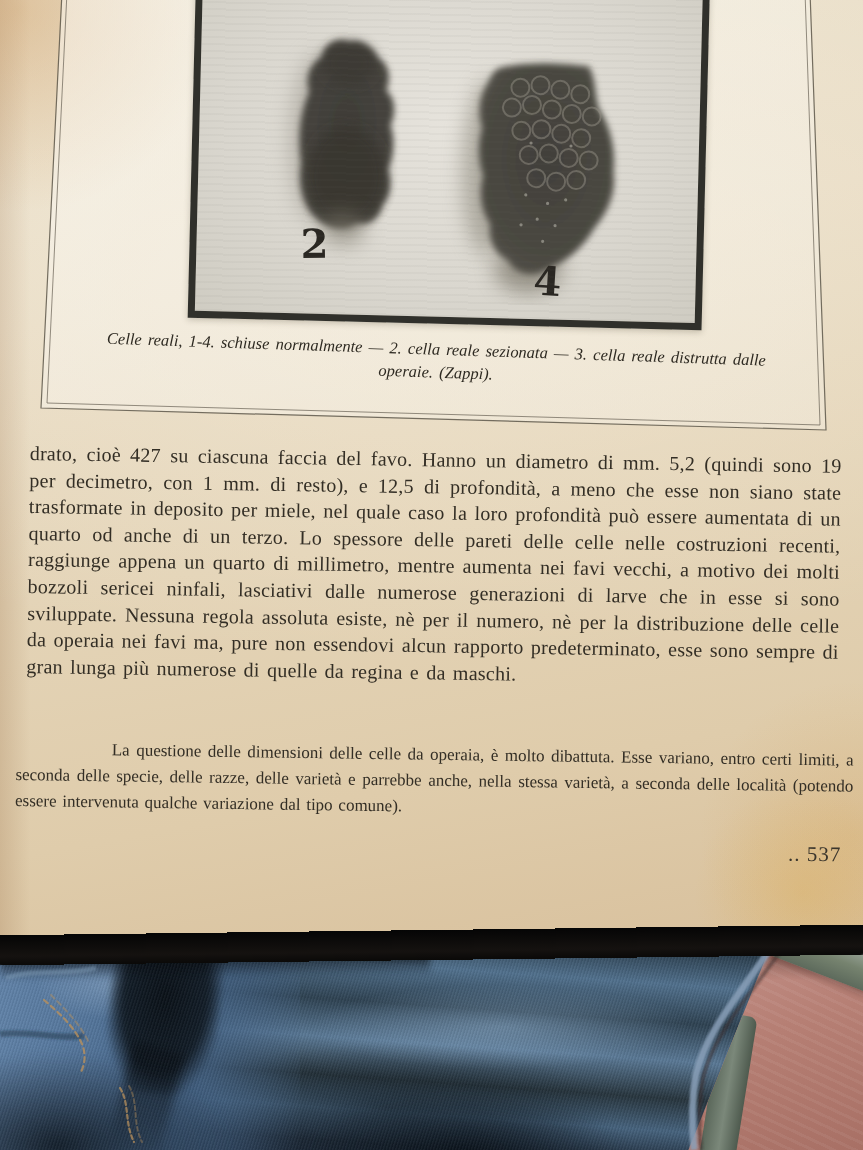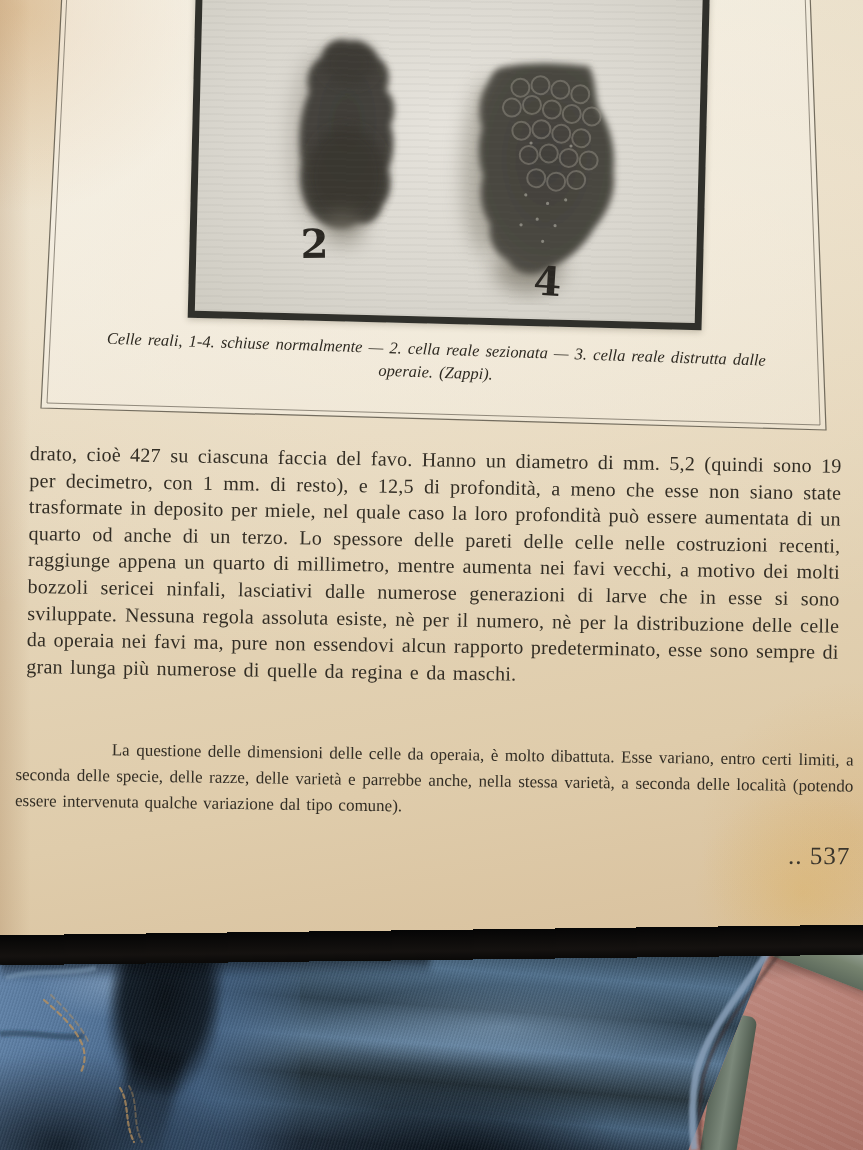--- a/index.html
+++ b/index.html
@@ -68,21 +68,21 @@
     transform:rotate(0.9deg); transform-origin:0 0;
   }
   .para2 {
     position:absolute; left:16px; top:736px; width:838px;
     font-size:17px; line-height:26px; text-align:justify;
     text-indent:96px; word-spacing:1.5px; color:#332e25;
     transform:rotate(0.8deg); transform-origin:0 0;
   }
   .pagenum {
     position:absolute; left:788px; top:842px;
-    font-size:25px; letter-spacing:1px; color:#3a352c;
+    font-size:21px; letter-spacing:1px; color:#3a352c;
     transform:rotate(0.6deg);
   }
 
   
   .jeans-wrap { position:absolute; left:0; top:938px; width:863px; height:212px; }
   .jeans-base {
     position:absolute; inset:0;
     background:
       radial-gradient(ellipse 270px 60px at 58% 42%, rgba(150,182,212,0.45), rgba(150,182,212,0) 70%),
       radial-gradient(ellipse 300px 85px at 45% 80%, rgba(14,22,28,0.55), rgba(14,22,28,0) 75%),

